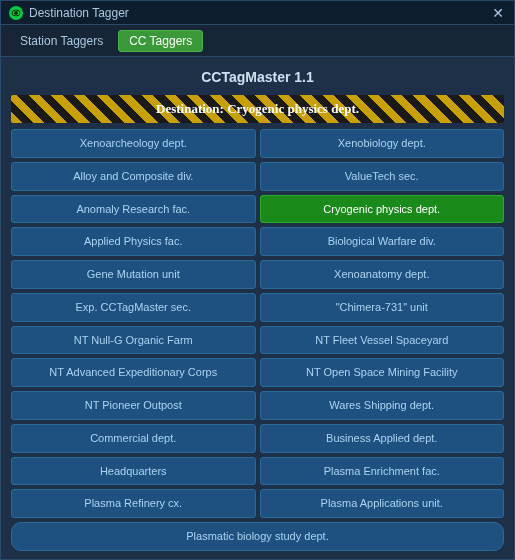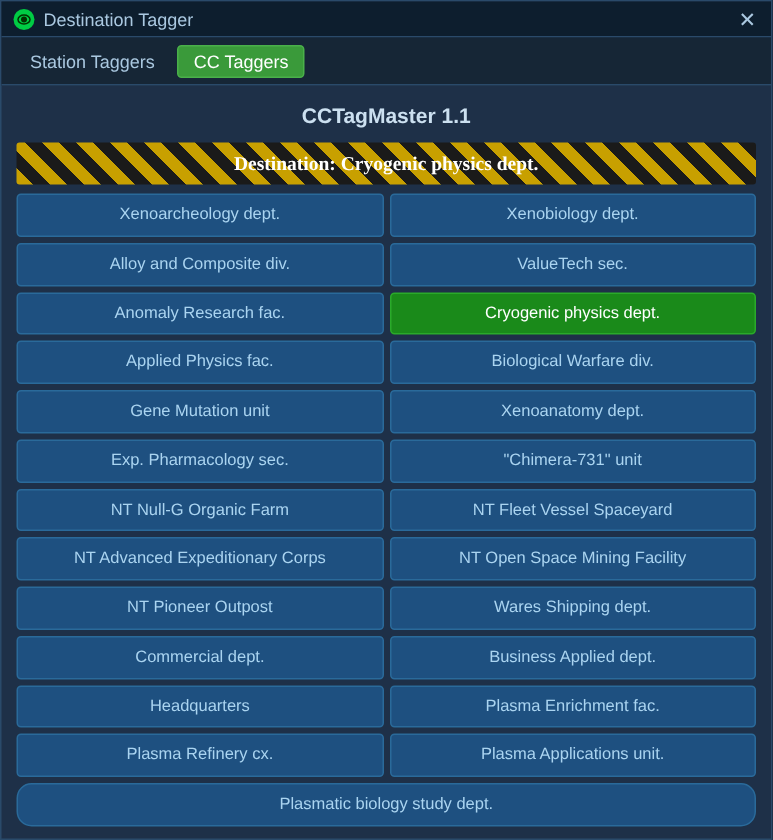--- a/index.html
+++ b/index.html
@@ -164,21 +164,21 @@
     <div class="dest-button">Xenoarcheology dept.</div>
         <div class="dest-button">Xenobiology dept.</div>
         <div class="dest-button">Alloy and Composite div.</div>
         <div class="dest-button">ValueTech sec.</div>
         <div class="dest-button">Anomaly Research fac.</div>
         <div class="dest-button selected">Cryogenic physics dept.</div>
         <div class="dest-button">Applied Physics fac.</div>
         <div class="dest-button">Biological Warfare div.</div>
         <div class="dest-button">Gene Mutation unit</div>
         <div class="dest-button">Xenoanatomy dept.</div>
-        <div class="dest-button">Exp. Pharmacology sec.</div>
+        <div class="dest-button">Exp. CCTagMaster sec.</div>
         <div class="dest-button">"Chimera-731" unit</div>
         <div class="dest-button">NT Null-G Organic Farm</div>
         <div class="dest-button">NT Fleet Vessel Spaceyard</div>
         <div class="dest-button">NT Advanced Expeditionary Corps</div>
         <div class="dest-button">NT Open Space Mining Facility</div>
         <div class="dest-button">NT Pioneer Outpost</div>
         <div class="dest-button">Wares Shipping dept.</div>
         <div class="dest-button">Commercial dept.</div>
         <div class="dest-button">Business Applied dept.</div>
         <div class="dest-button">Headquarters</div>

